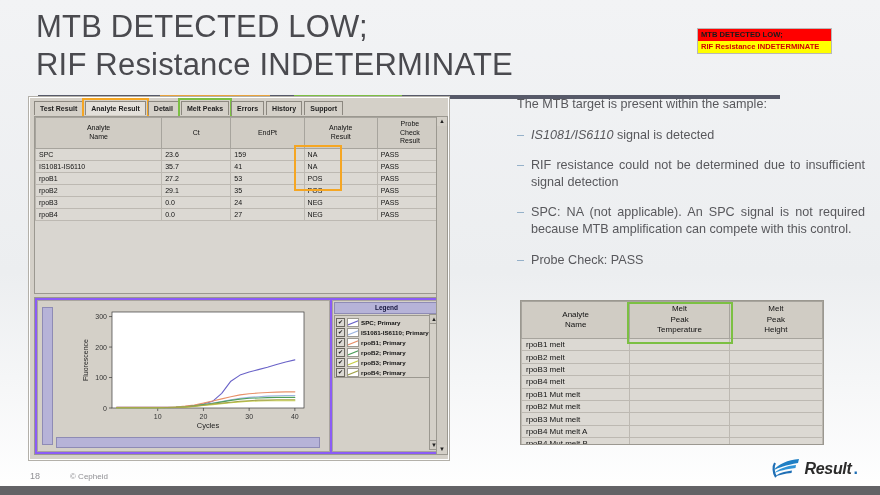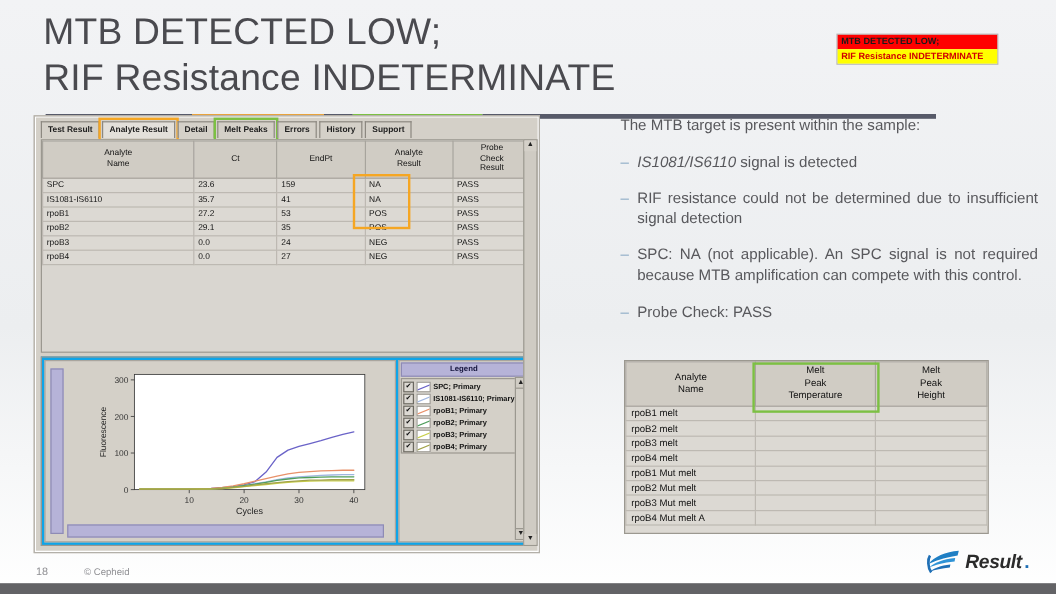--- a/index.html
+++ b/index.html
@@ -83,21 +83,21 @@
   .col-ar{width:18%;}
   .col-pc{width:16%;}
   .box-pos{
     position:absolute;left:265px;top:48px;width:44px;height:42px;
     border:2px solid #f5a623;pointer-events:none;
   }
 
   
   .chartwrap{
     position:absolute;left:5px;top:200px;width:408px;height:156px;
-    background:#0ea5e9;border:1px solid #9b9890;
+    background:#8b5cf6;border:1px solid #9b9890;
   }
   .chart-pane{
     position:absolute;left:2px;top:2px;width:291px;height:150px;
     background:#d4d0c8;border:1px solid #a9a59e;
   }
   .vscroll-left{
     position:absolute;left:4px;top:6px;width:9px;height:136px;
     background:#b6b3d8;border:1px solid #8e8bb5;
   }
   .hscroll-bottom{
@@ -454,20 +454,25 @@
         <tr>
           <td>rpoB3 Mut melt</td>
           <td></td>
           <td></td>
         </tr>
         <tr>
           <td>rpoB4 Mut melt A</td>
           <td></td>
           <td></td>
         </tr>
+        <tr>
+          <td>rpoB4 Mut melt B</td>
+          <td></td>
+          <td></td>
+        </tr>
       </tbody>
     </table>
   </div>
   <div class="box-melt"></div>
 
   <div class="page-no">18</div>
   <div class="copy">© Cepheid</div>
   <div class="logo">
     <svg width="30" height="24" viewBox="0 0 30 24">
       <path d="M27 2 C16 3, 6 7, 2 13 C6 11, 14 8, 26 6 Z" fill="#1f7fc4"></path>

